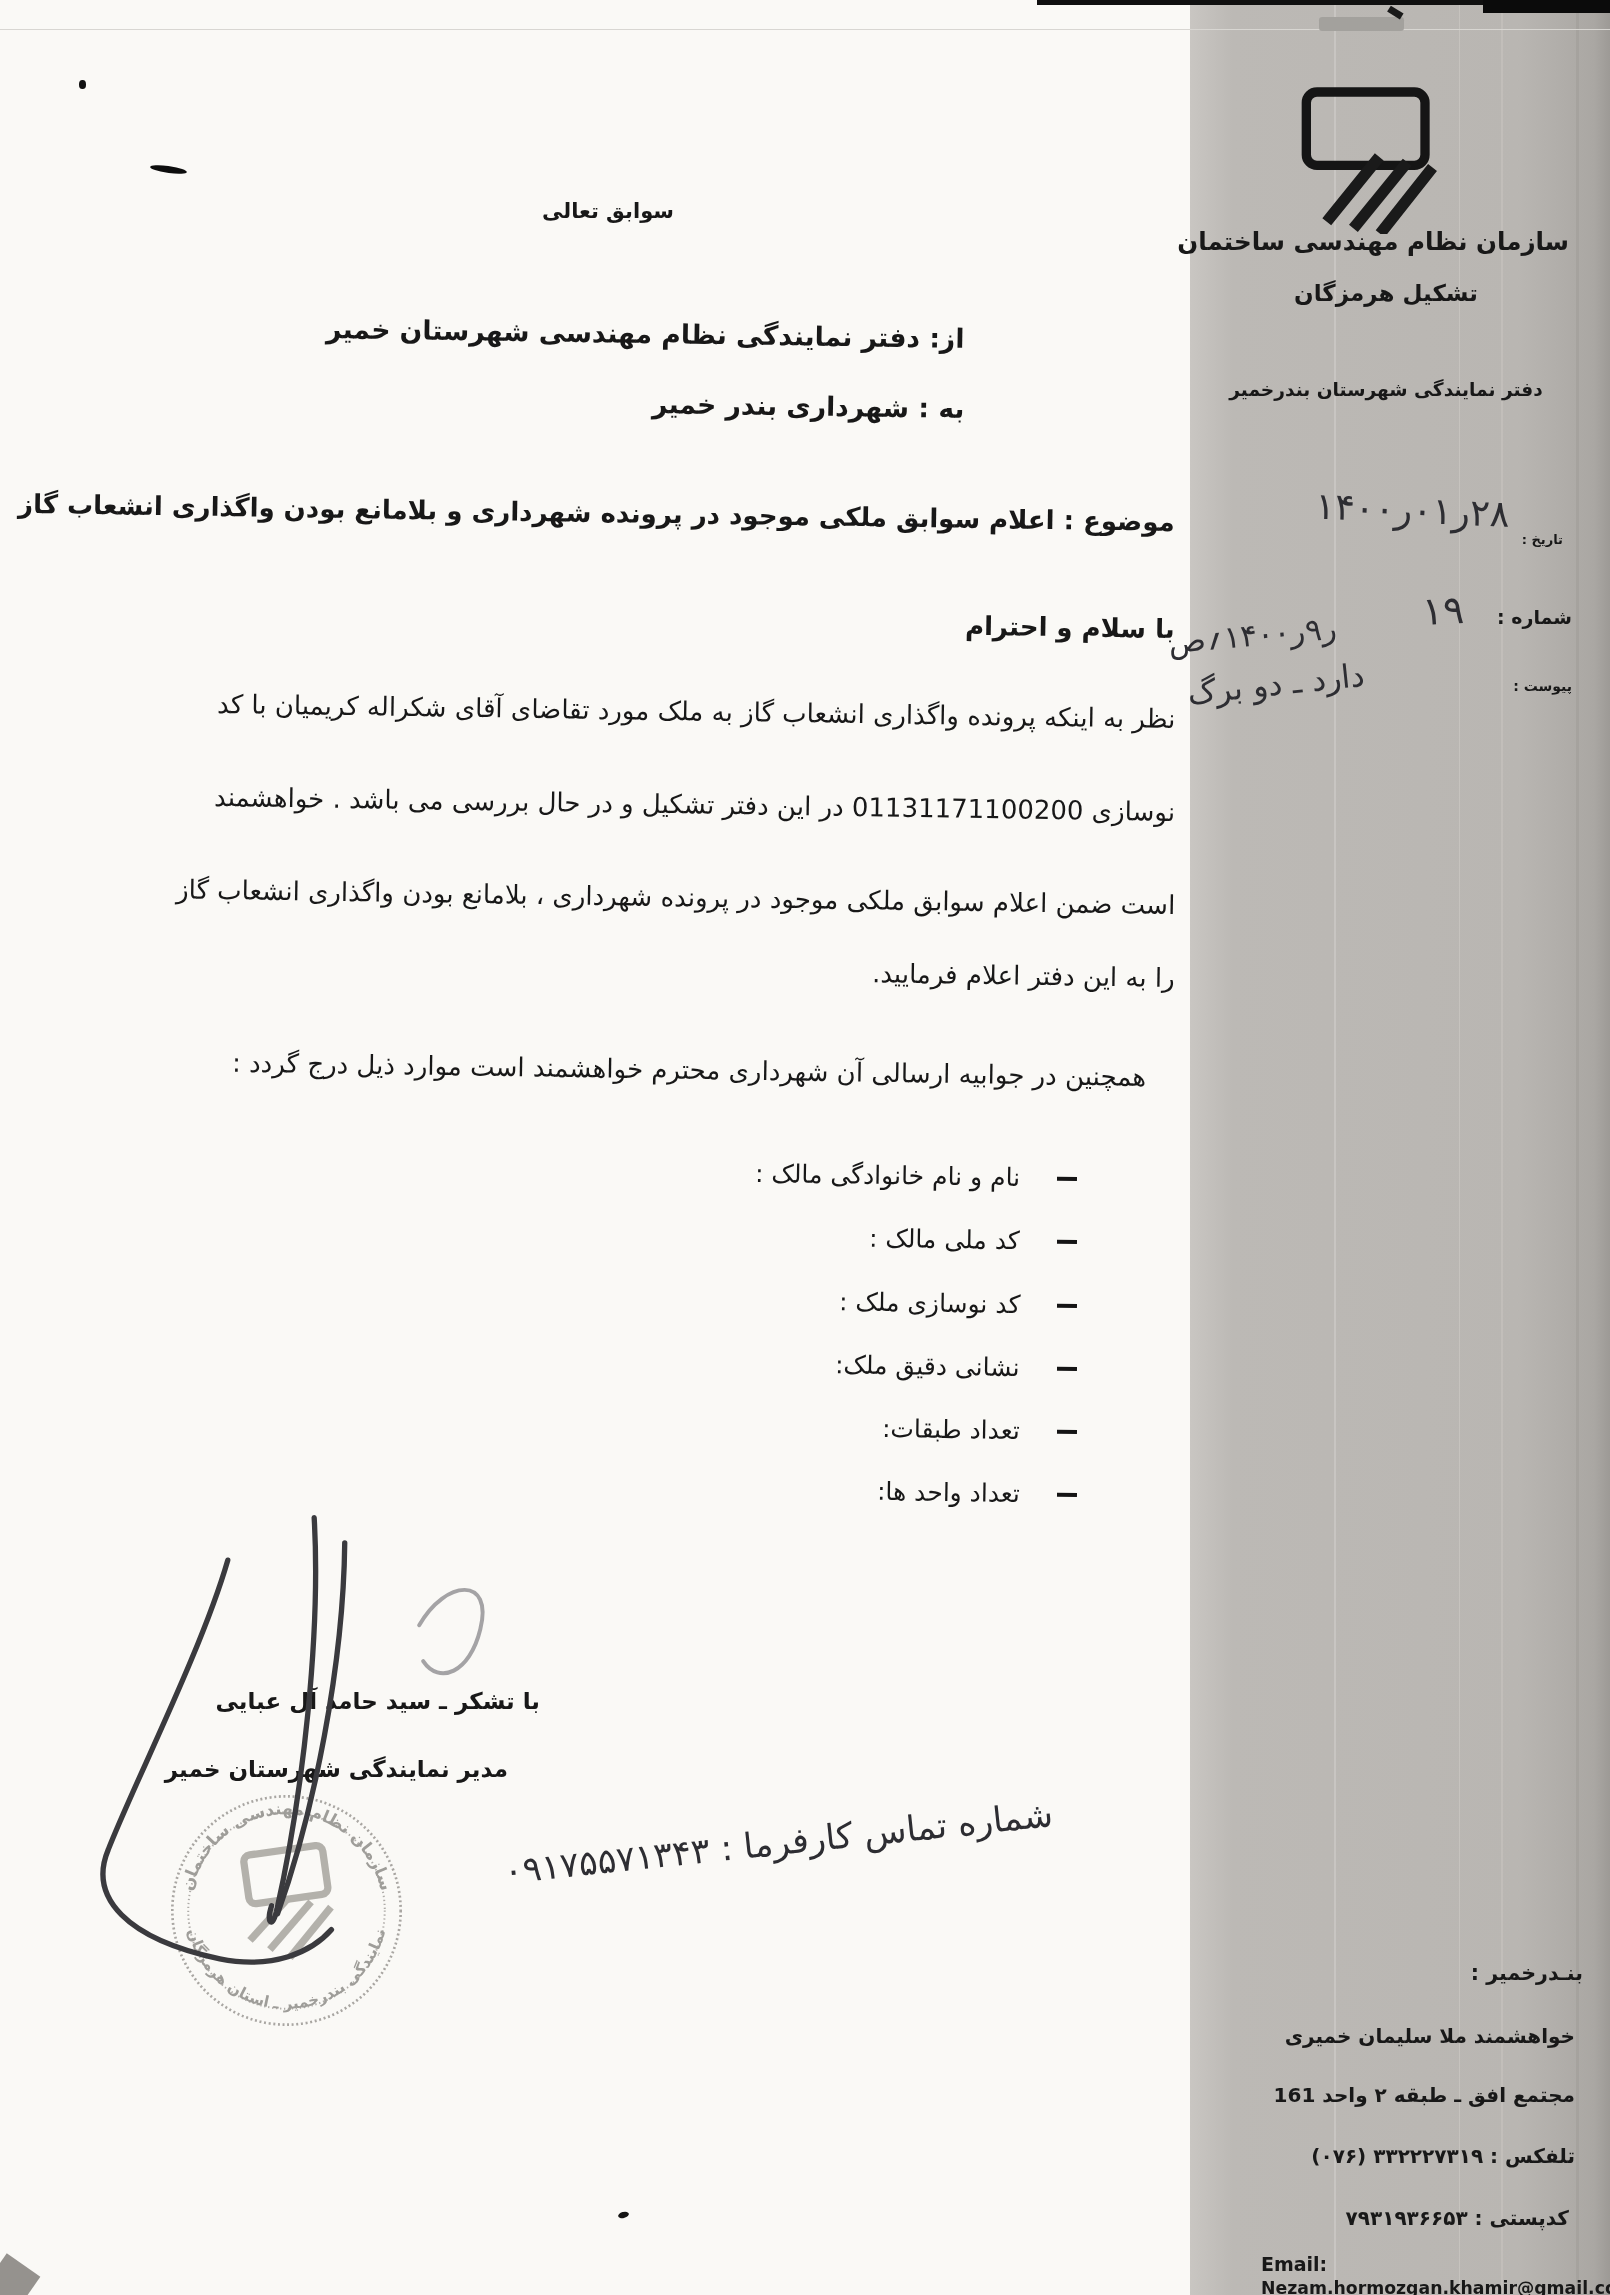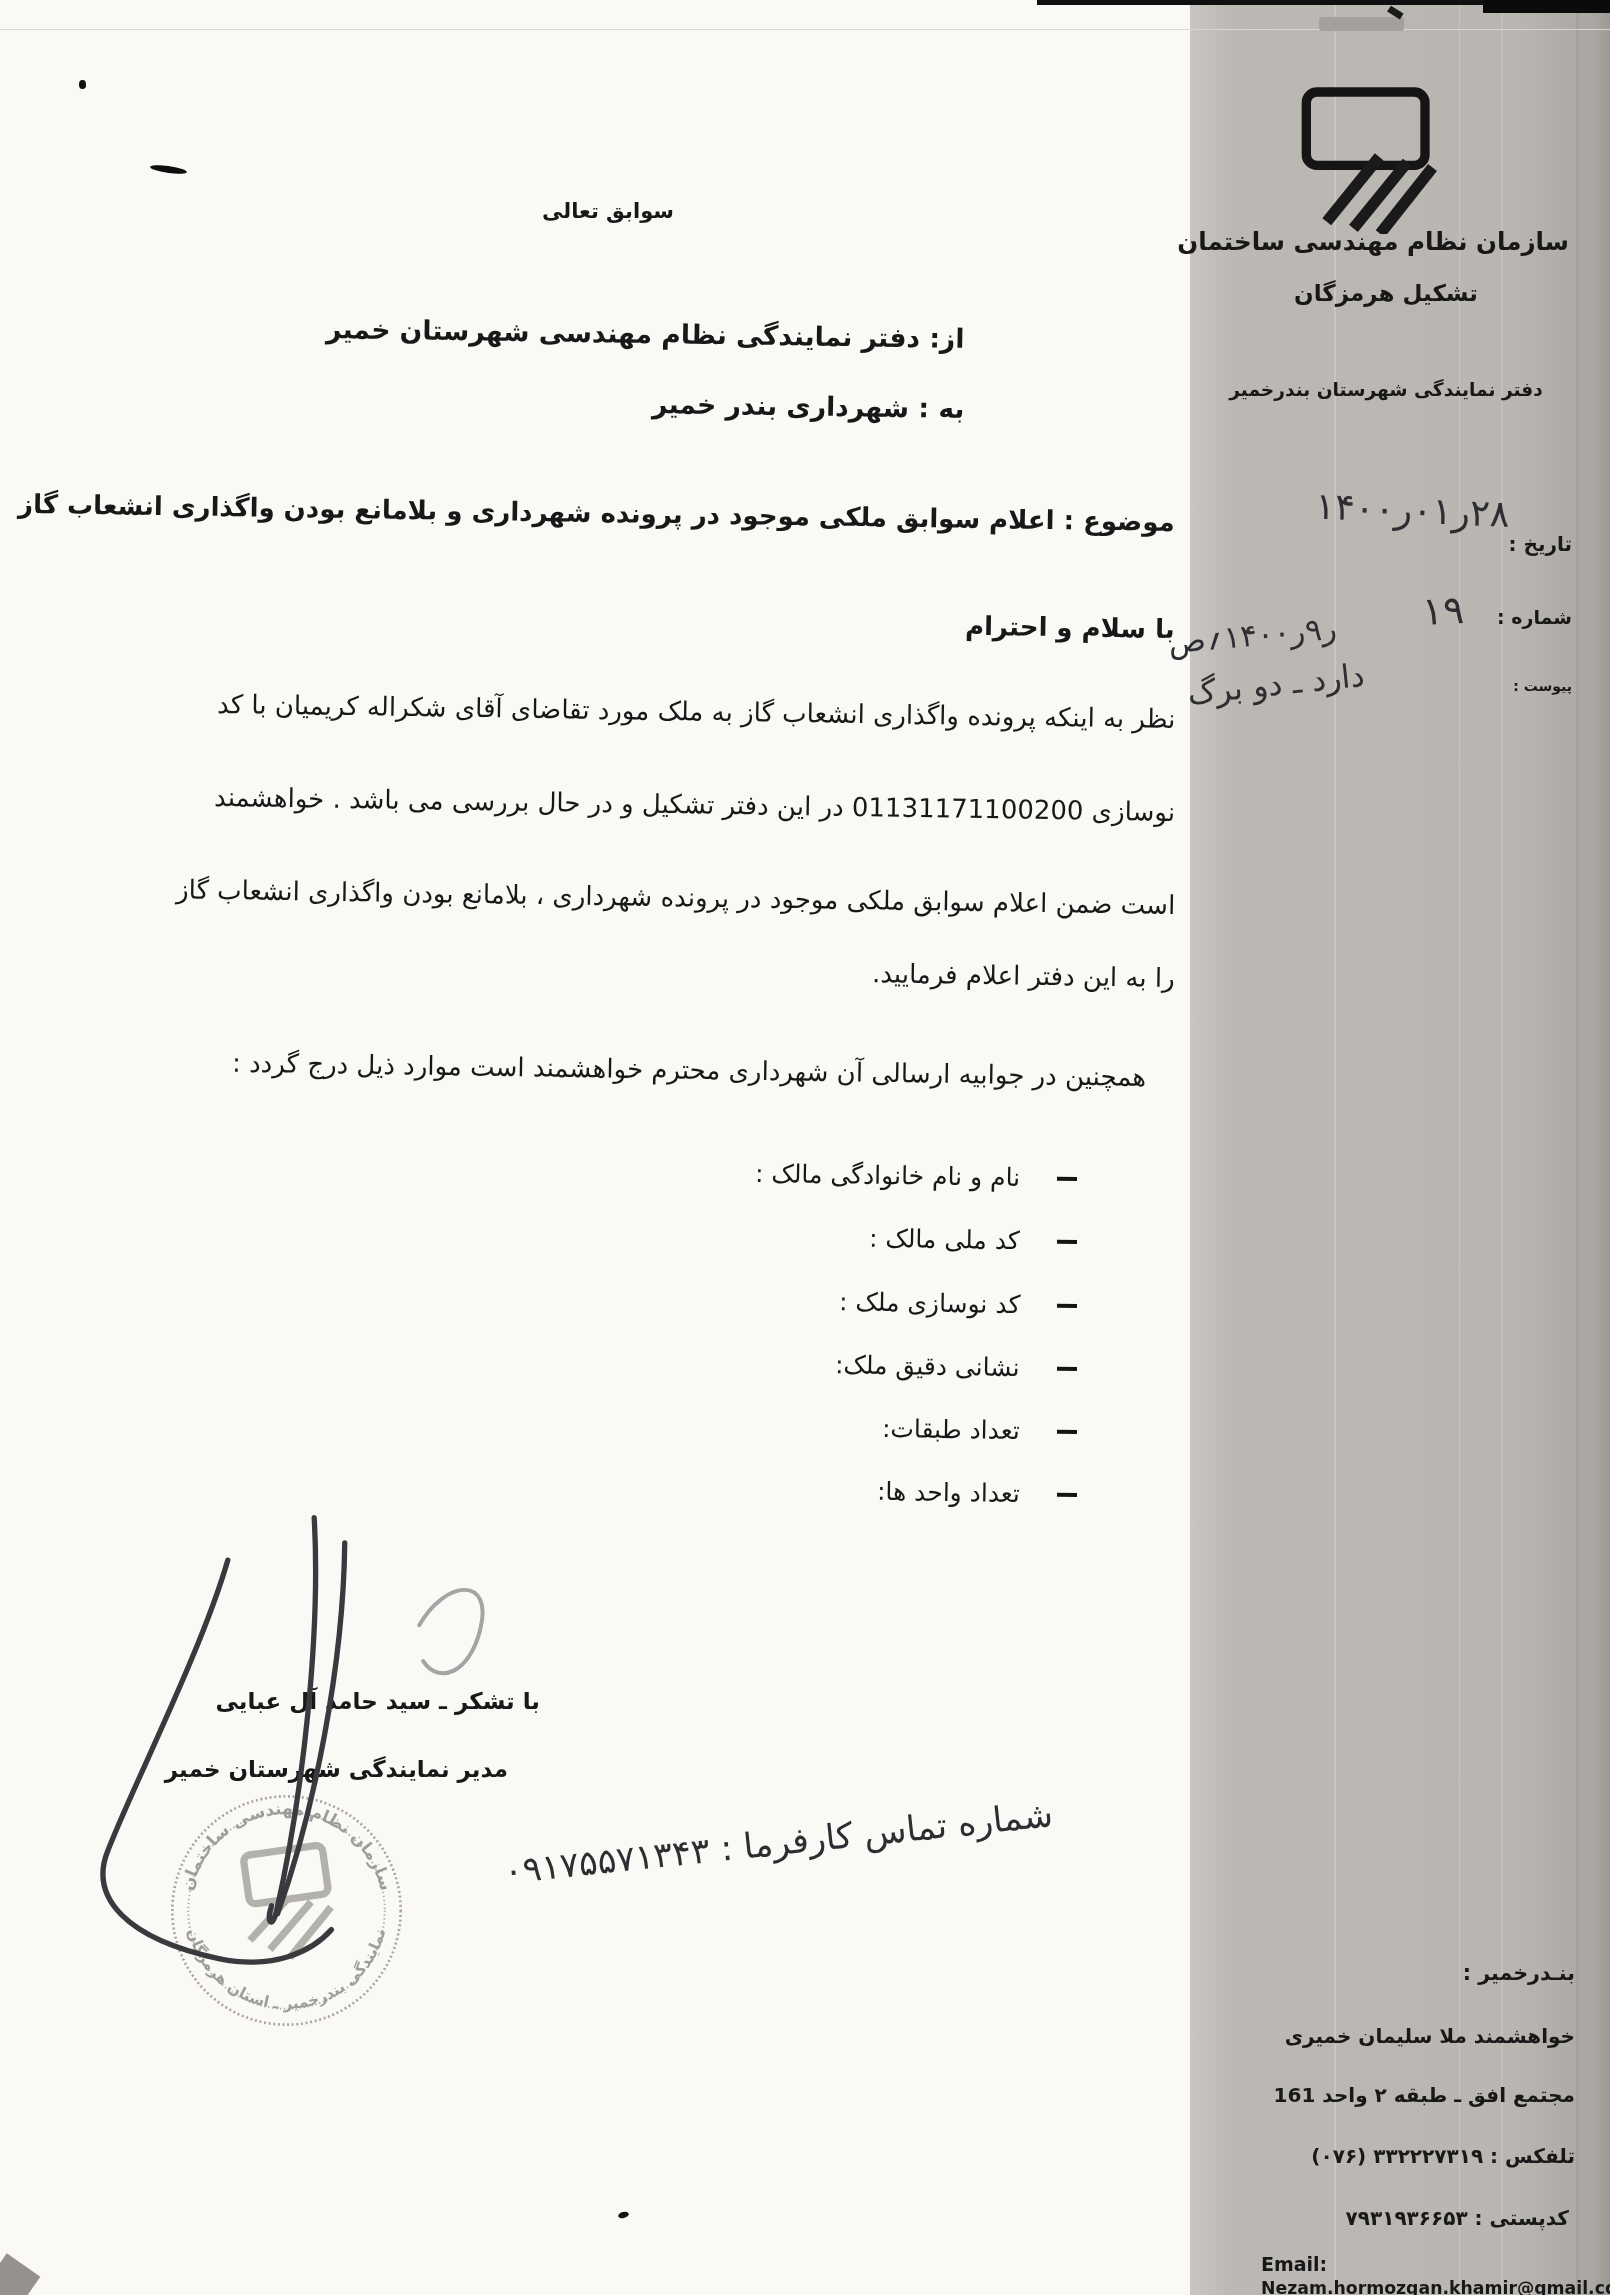--- a/index.html
+++ b/index.html
@@ -52,21 +52,21 @@
     <path d="M50 200 L118 116"></path>
     <path d="M90 210 L160 124"></path>
     <path d="M130 218 L198 132"></path>
   </g>
 </svg>
 
 <div class="abs content rtl ctr b" style="left:1203px;width:366px;top:227px;font-size:24.6px;">سازمان نظام مهندسی ساختمان</div>
 <div class="abs content rtl ctr b" style="left:1203px;width:366px;top:280px;font-size:23px;">تشکیل هرمزگان</div>
 <div class="abs content rtl ctr b" style="left:1203px;width:366px;top:332px;font-size:18.6px;margin-top:47px;">دفتر نمایندگی شهرستان بندرخمیر</div>
 
-<div class="abs content rtl b" style="right:39px;top:532px;font-size:20px;">تاریخ :</div>
+<div class="abs content rtl b" style="right:48px;top:532px;font-size:13px;">تاریخ :</div>
 <div class="abs content rtl b" style="right:39px;top:606px;font-size:19px;">شماره :</div>
 <div class="abs content rtl b" style="right:39px;top:678px;font-size:14px;">پیوست :</div>
 
 <div class="abs content rtl hand" style="right:101px;top:493px;font-size:37px;transform:rotate(2.5deg);transform-origin:100% 50%;">۲۸ر۰۱ر۱۴۰۰</div>
 <div class="abs content rtl hand" style="left:1422px;top:588px;font-size:39px;transform:rotate(-3deg);">۱۹</div>
 <div class="abs content rtl hand" style="left:1168px;top:617px;font-size:31px;transform:rotate(-5deg);">ر۹ر۱۴۰۰؍ص</div>
 <div class="abs content rtl hand" style="left:1187px;top:665px;font-size:32px;transform:rotate(-6deg);">دارد ـ دو برگ</div>
 
 <div class="abs content rtl ctr" style="left:525px;width:166px;top:199px;font-size:21px;font-weight:600;">سوابق تعالی</div>
 
@@ -136,20 +136,20 @@
   <g fill="none" stroke="#3a3a3e" stroke-width="8" stroke-linecap="round">
     <path d="M402,28 C412,200 386,440 345,622 C338,648 330,636 338,612"></path>
     <path d="M448,66 C446,250 402,470 347,624"></path>
     <path d="M272,92 C232,230 130,430 92,528 C62,600 120,662 260,692 C340,708 398,682 428,648"></path>
   </g>
   <path d="M560,190 C600,120 672,116 652,196 C636,262 590,280 566,244" fill="none" stroke="#77757a" stroke-width="6" stroke-linecap="round" opacity="0.65"></path>
 </svg>
 
 <div class="abs content rtl hand" style="right:558px;top:1794px;font-size:35px;transform:rotate(-6deg);transform-origin:100% 50%;">شماره تماس کارفرما : ۰۹۱۷۵۵۷۱۳۴۳</div>
 
-<div class="abs content rtl b" style="right:36px;top:1961px;font-size:20.6px;">بنـدرخمیر :</div>
+<div class="abs content rtl b" style="right:28px;top:1961px;font-size:20.6px;">بنـدرخمیر :</div>
 <div class="abs content rtl b" style="right:36px;top:2024px;font-size:20px;">خواهشمند ملا سلیمان خمیری</div>
 <div class="abs content rtl b" style="right:36px;top:2083px;font-size:20px;">مجتمع افق ـ طبقه ۲ واحد 161</div>
 <div class="abs content rtl b" style="right:36px;top:2144px;font-size:20px;">تلفکس : ۳۳۲۲۲۷۳۱۹ (۰۷۶)</div>
 <div class="abs content rtl b" style="right:42px;top:2206px;font-size:20px;">کدپستی : ۷۹۳۱۹۳۶۶۵۳</div>
 <div class="abs content b" style="left:1261px;top:2253px;font-size:19px;">Email:</div>
 <div class="abs content b" style="left:1261px;top:2278px;font-size:17.3px;">Nezam.hormozgan.khamir@gmail.com</div>
 
 
 </body></html>

